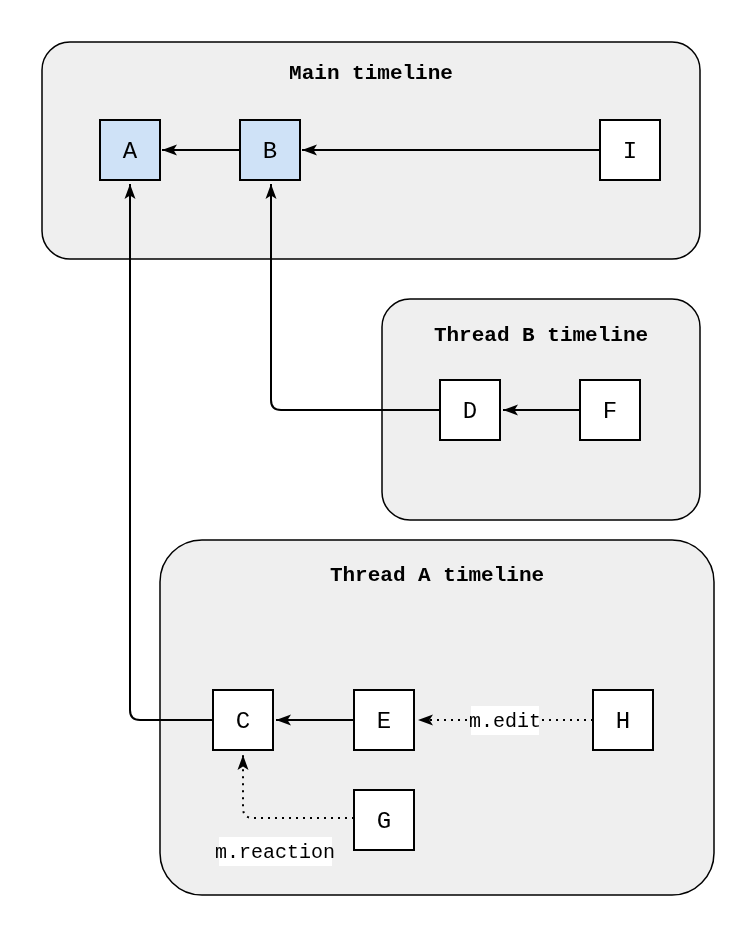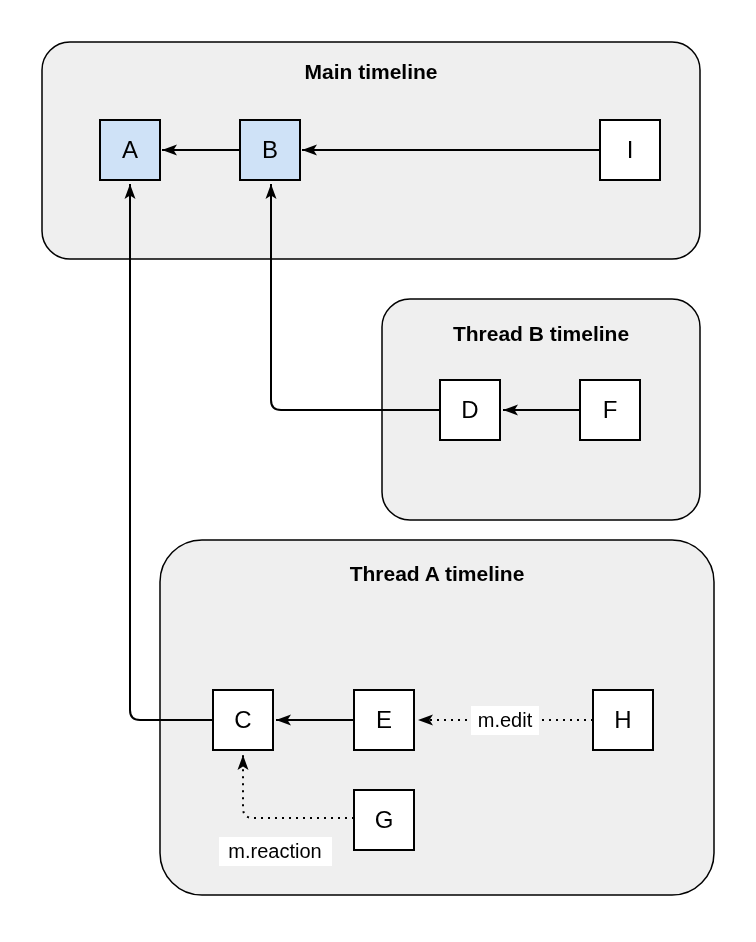--- a/index.html
+++ b/index.html
@@ -7,20 +7,21 @@
     padding: 0;
     background: #ffffff;
     font-family: "Liberation Sans", sans-serif;
   }
   .canvas {
     position: relative;
     width: 756px;
     height: 942px;
     background: #ffffff;
     overflow: hidden;
+    font-family: Liberation Mono, monospace;
   }
   svg { display: block; }
   .container-rect {
     stroke: #000000;
     stroke-width: 1.5;
   }
   .node-rect {
     stroke: #000000;
     stroke-width: 2;
   }

